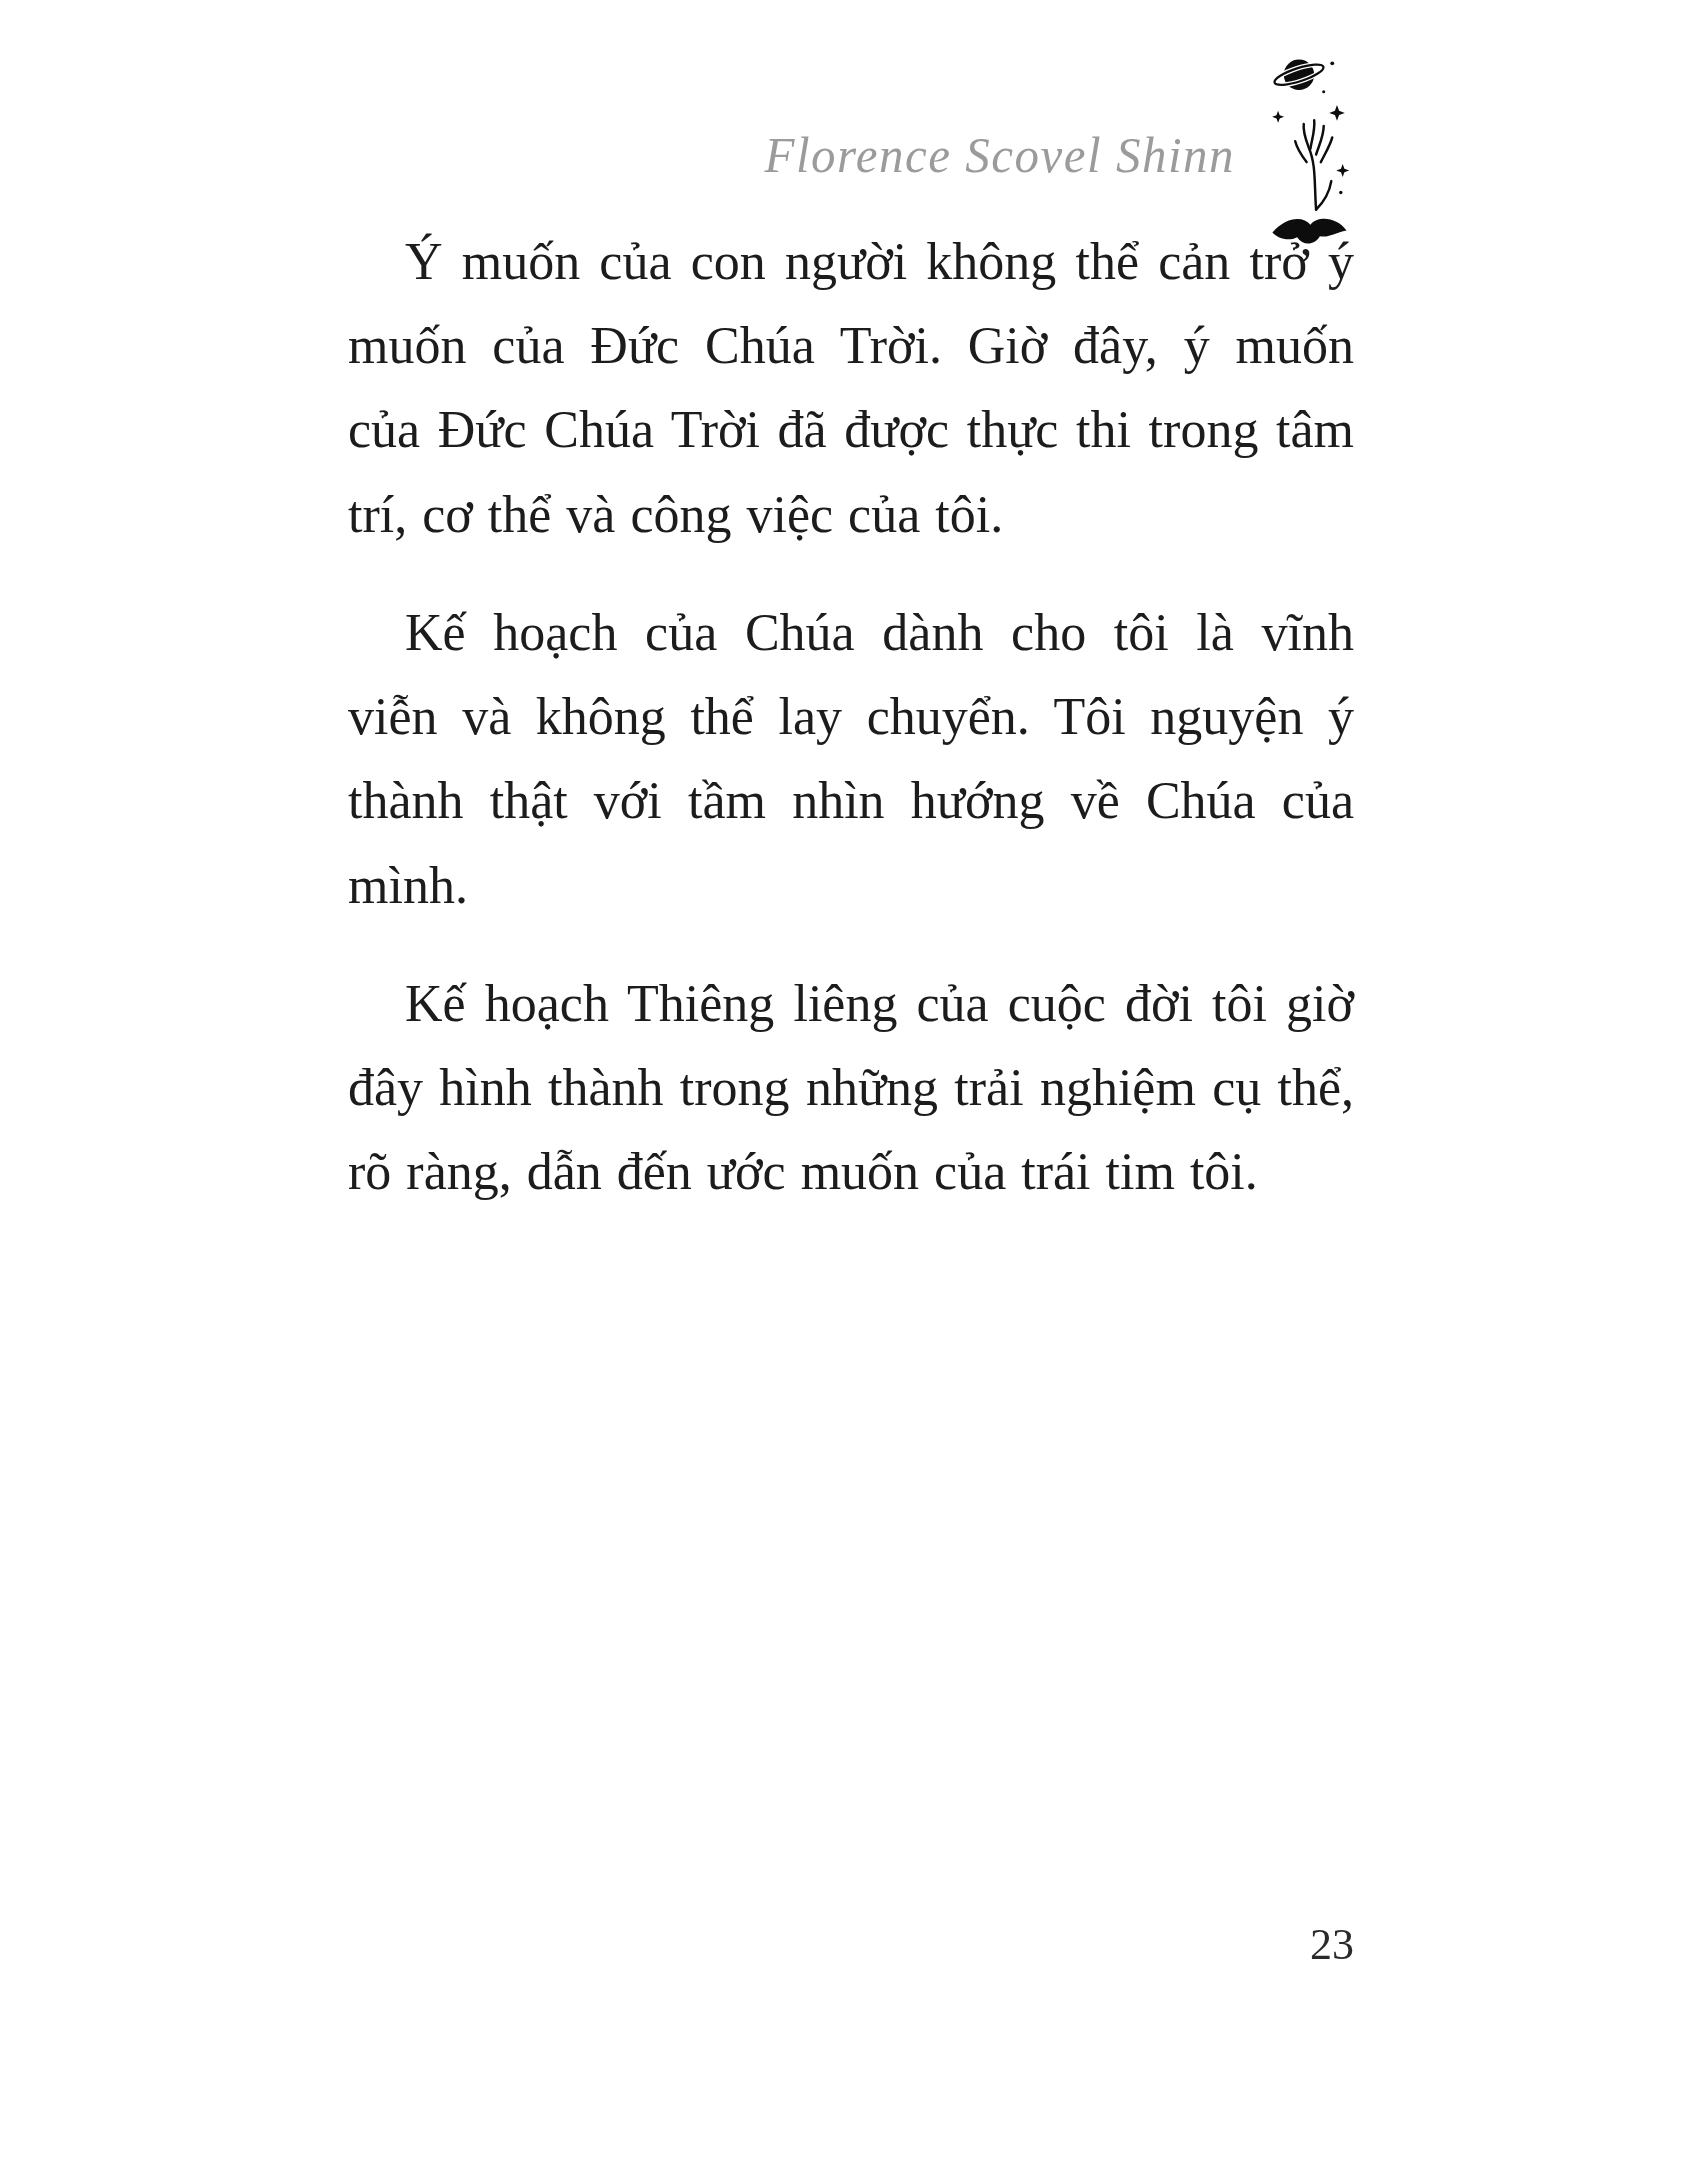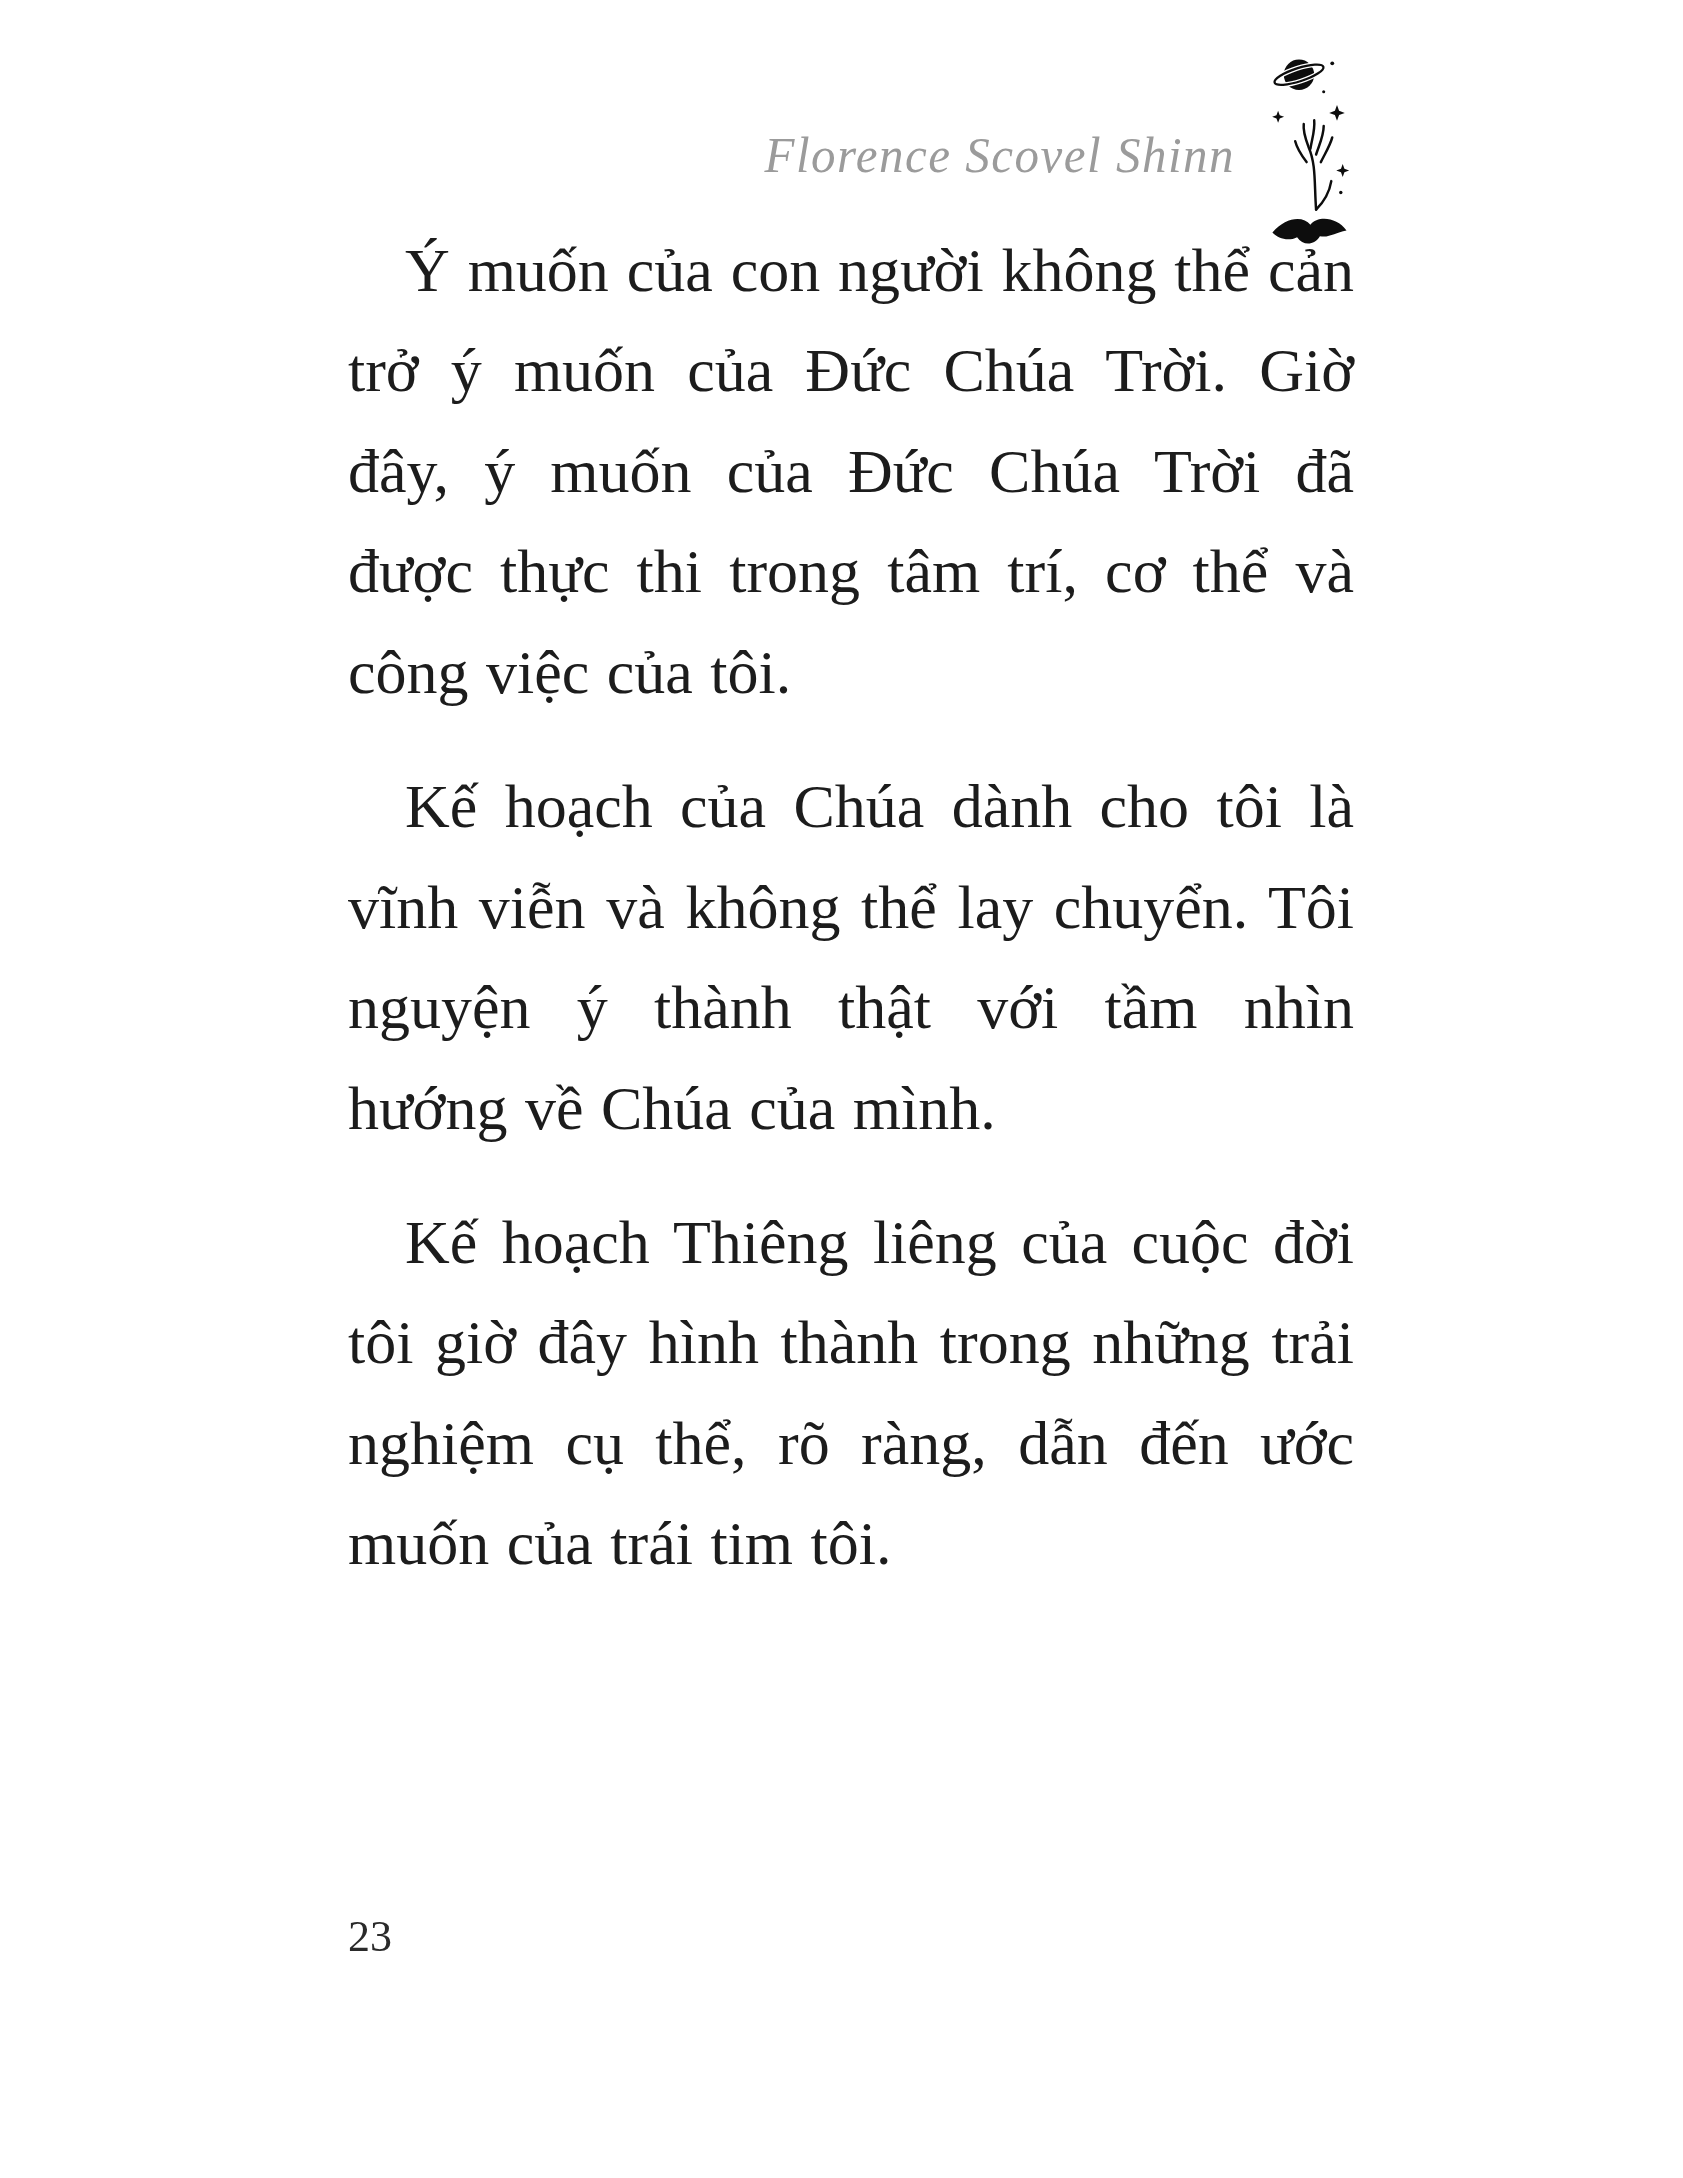--- a/index.html
+++ b/index.html
@@ -41,37 +41,37 @@
     height: 213px;
     flex: 0 0 auto;
   }
 
   
   .text-block {
     position: absolute;
     left: 348px;
     top: 220px;
     width: 1006px;
-    font-size: 62px;
+    font-size: 52px;
     line-height: 1.62;
     text-align: justify;
   }
   .text-block p {
     margin: 0 0 34px 0;
     text-indent: 57px;
     word-spacing: 2px;
   }
 
   
   .page-number {
     position: absolute;
     left: 348px;
     width: 1006px;
-    bottom: 216px;
-    text-align: left;
+    bottom: 208px;
+    text-align: right;
     font-size: 44px;
     color: #2a2a2a;
   }
 </style>
 </head>
 <body>
 
 <div class="page">
 
   <div class="header">

